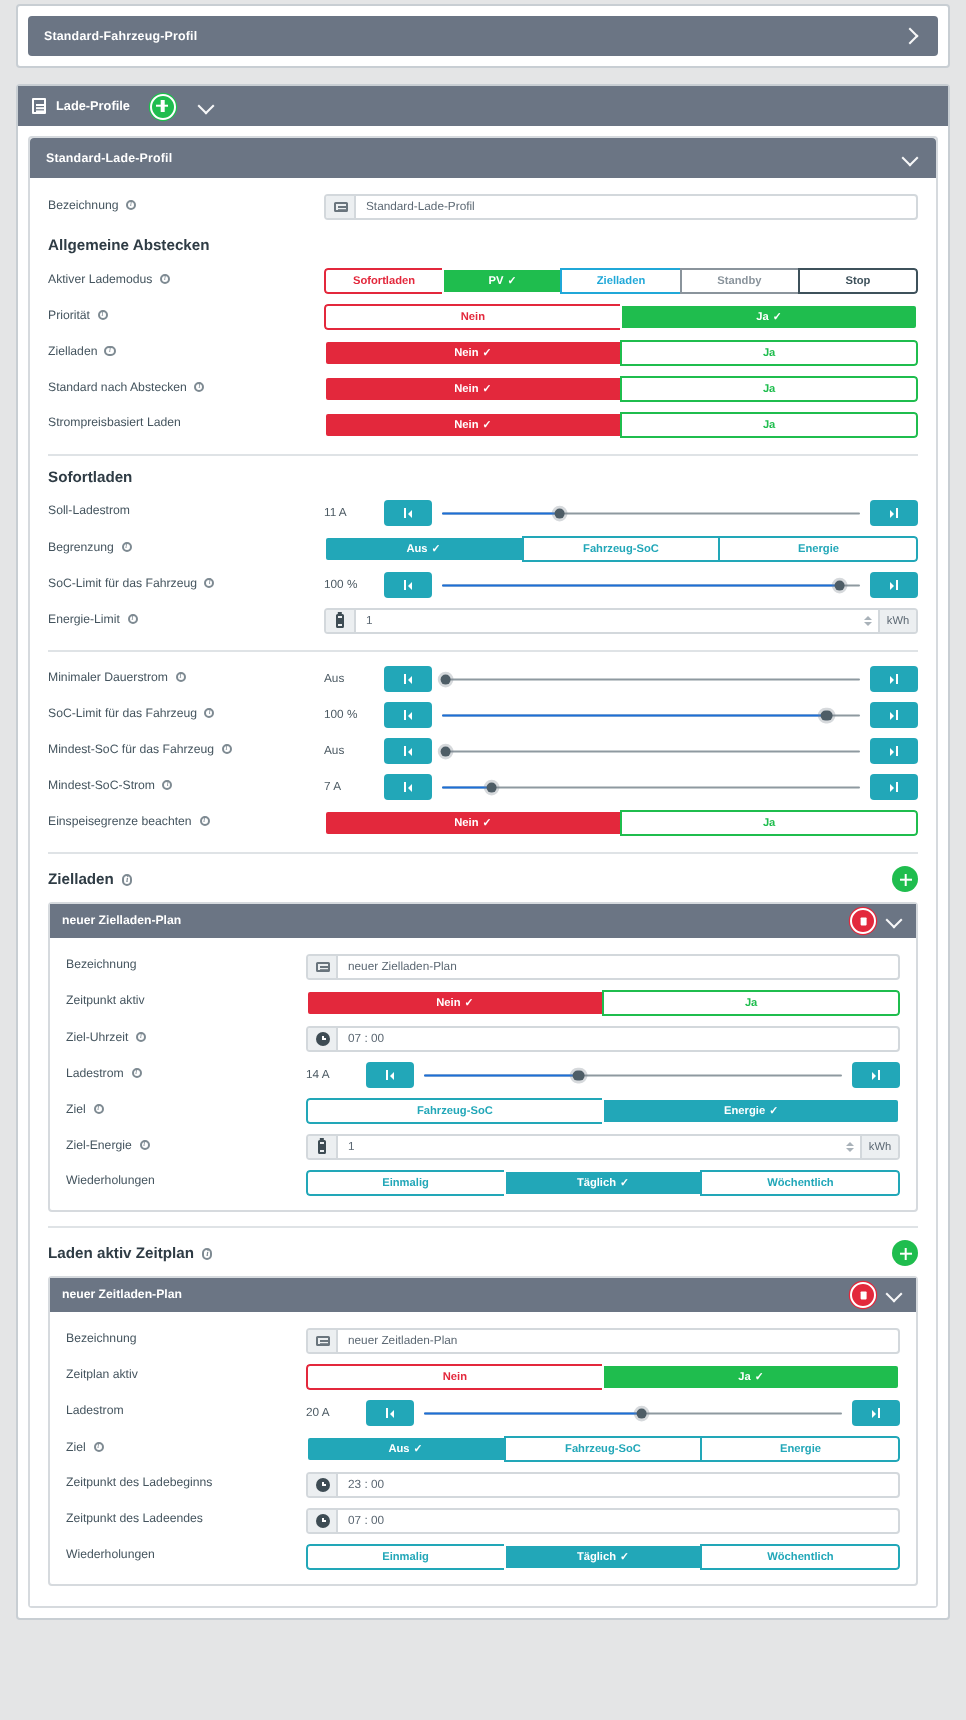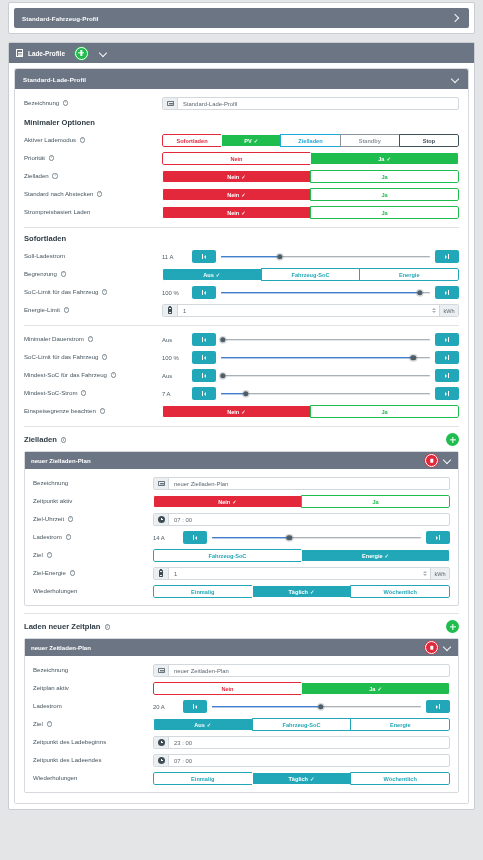--- a/index.html
+++ b/index.html
@@ -422,21 +422,21 @@
             <div class="ctl">
               <div class="inp">
                 <div class="pre">
                     <span class="g-kbd"></span>
                   </div>
                 <div class="val">Standard-Lade-Profil</div>
               </div>
             </div>
           </div>
 
-          <h3 class="sect-title" style="margin-top:7px;">Minimaler Optionen</h3>
+          <h3 class="sect-title" style="margin-top:7px;">Allgemeine Abstecken</h3>
 
           <div class="row">
             <div class="lbl">
               <span>Aktiver Lademodus</span>
               <span class="info"></span>
             </div>
             <div class="ctl">
               <div class="seg">
                 <div class="s-red">
                     <span>Sofortladen</span>
@@ -872,21 +872,21 @@
                 </div>
               </div>
 
             </div>
           </div>
 
           <hr class="sep">
 
           <div class="sect-title-row">
             <h3 class="sect-title" style="margin:0;">
-              <span>Laden neuer Zeitplan</span>
+              <span>Laden aktiv Zeitplan</span>
               <span class="info"></span>
             </h3>
             <span class="btn-add" style="box-shadow:none;border:none;"></span>
           </div>
 
           <div class="plan">
             <div class="plan-head">
               <span>neuer Zeitladen-Plan</span>
               <span class="spacer" style="flex:1"></span>
               <span class="btn-del"></span>

